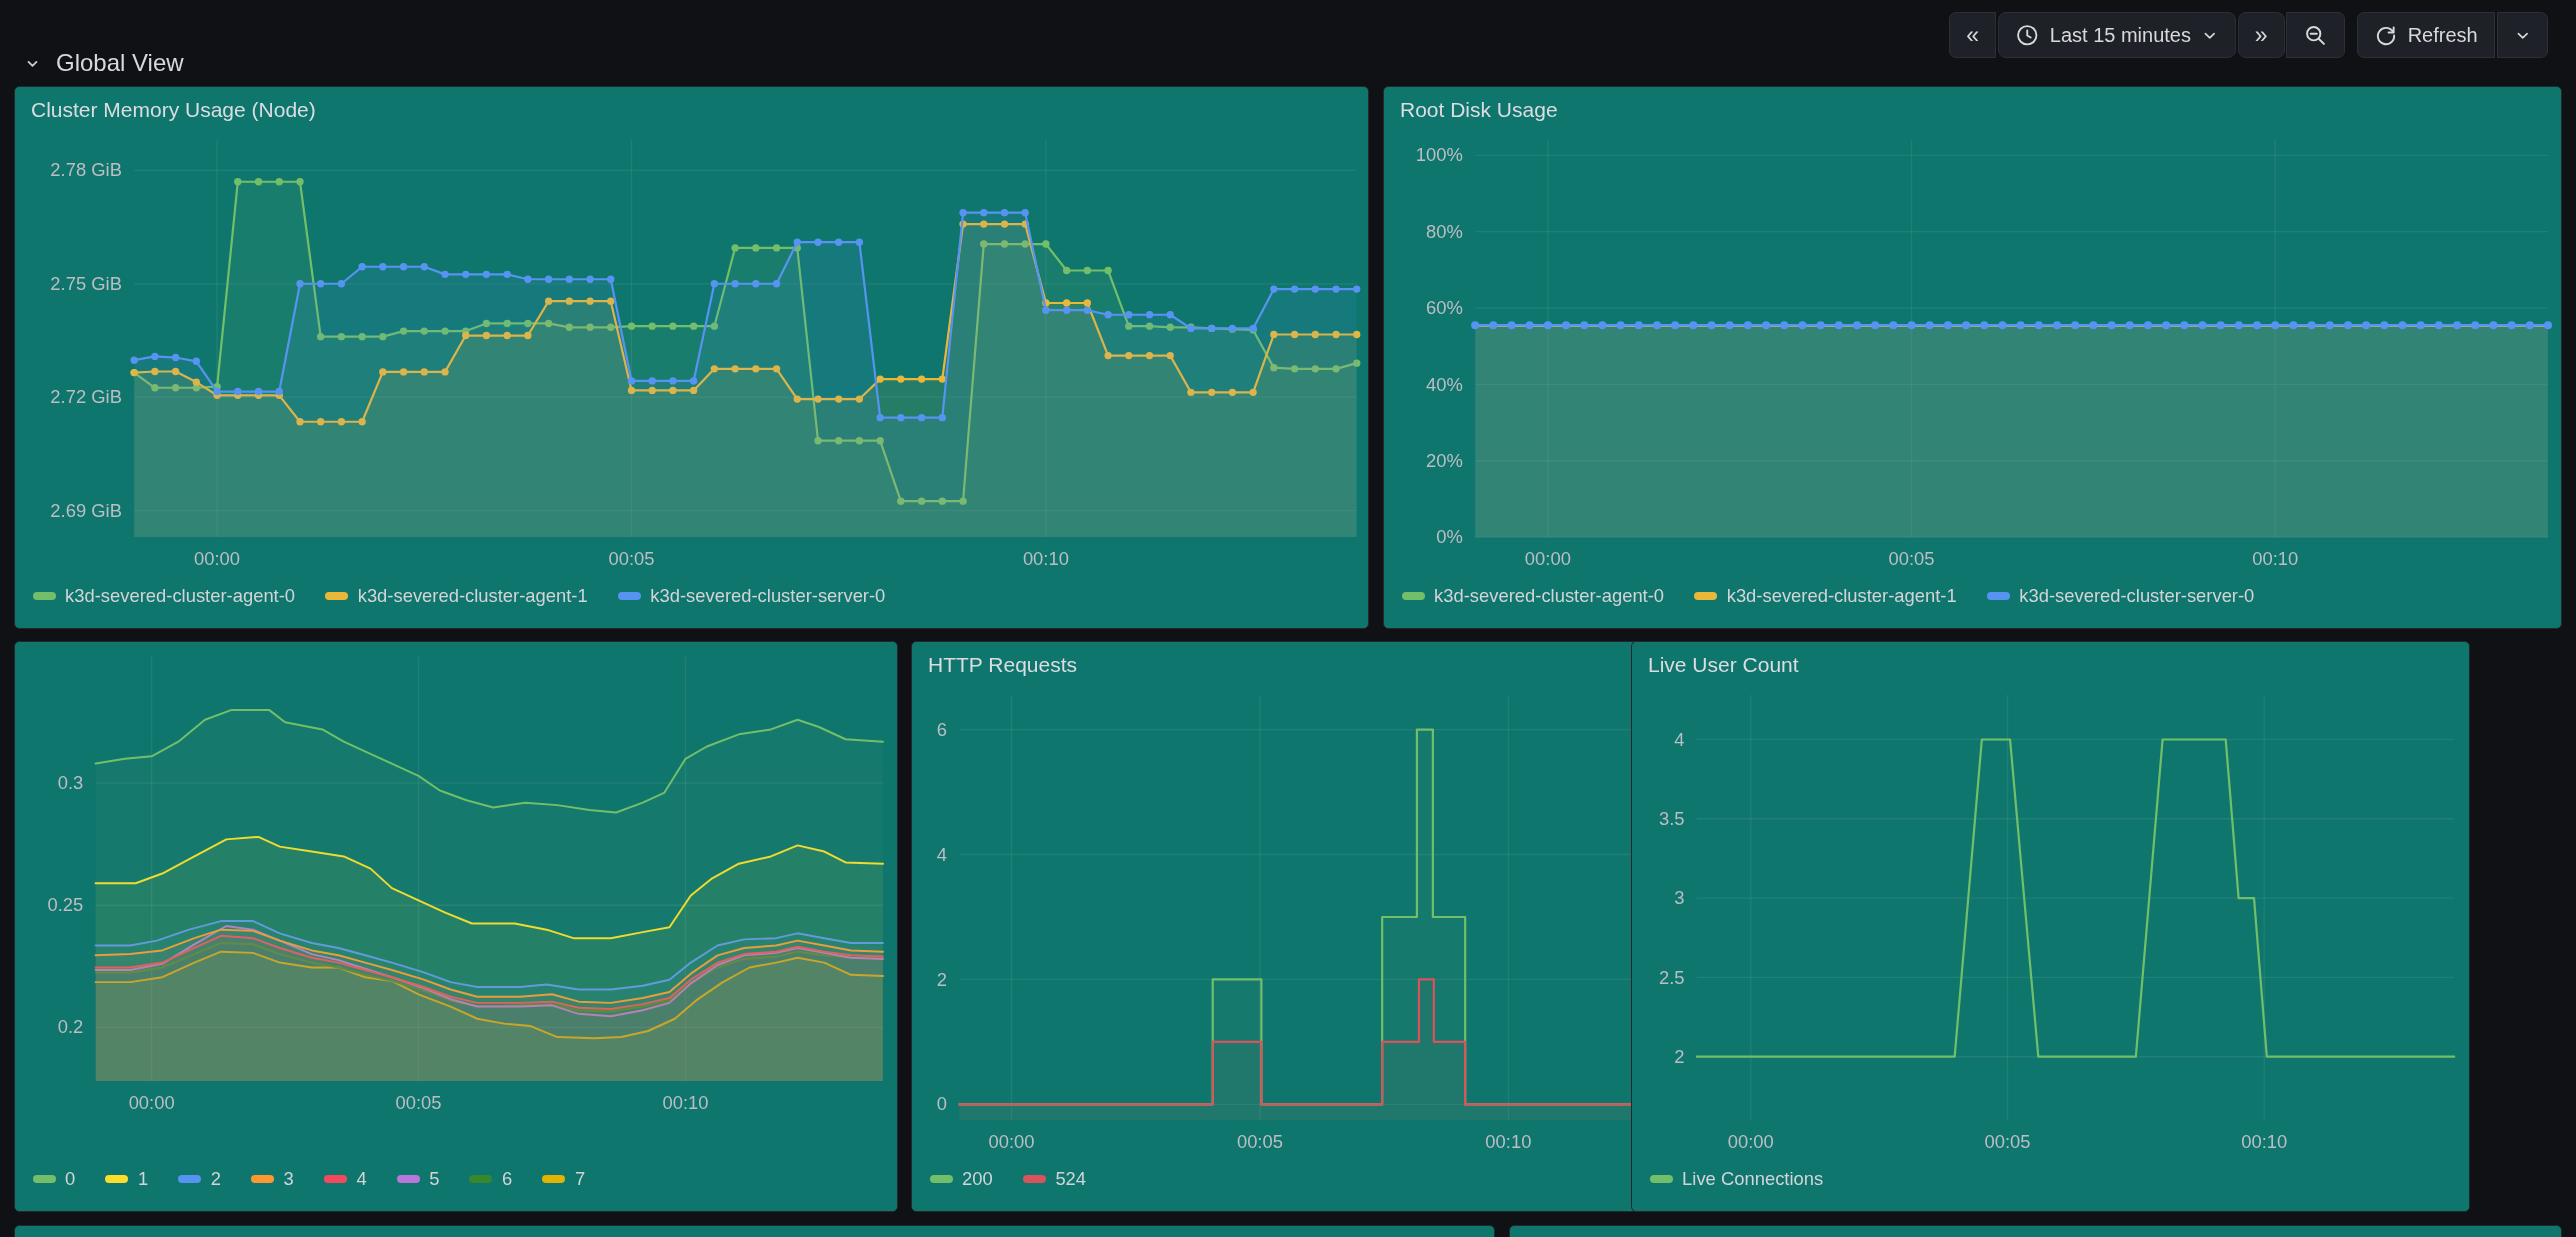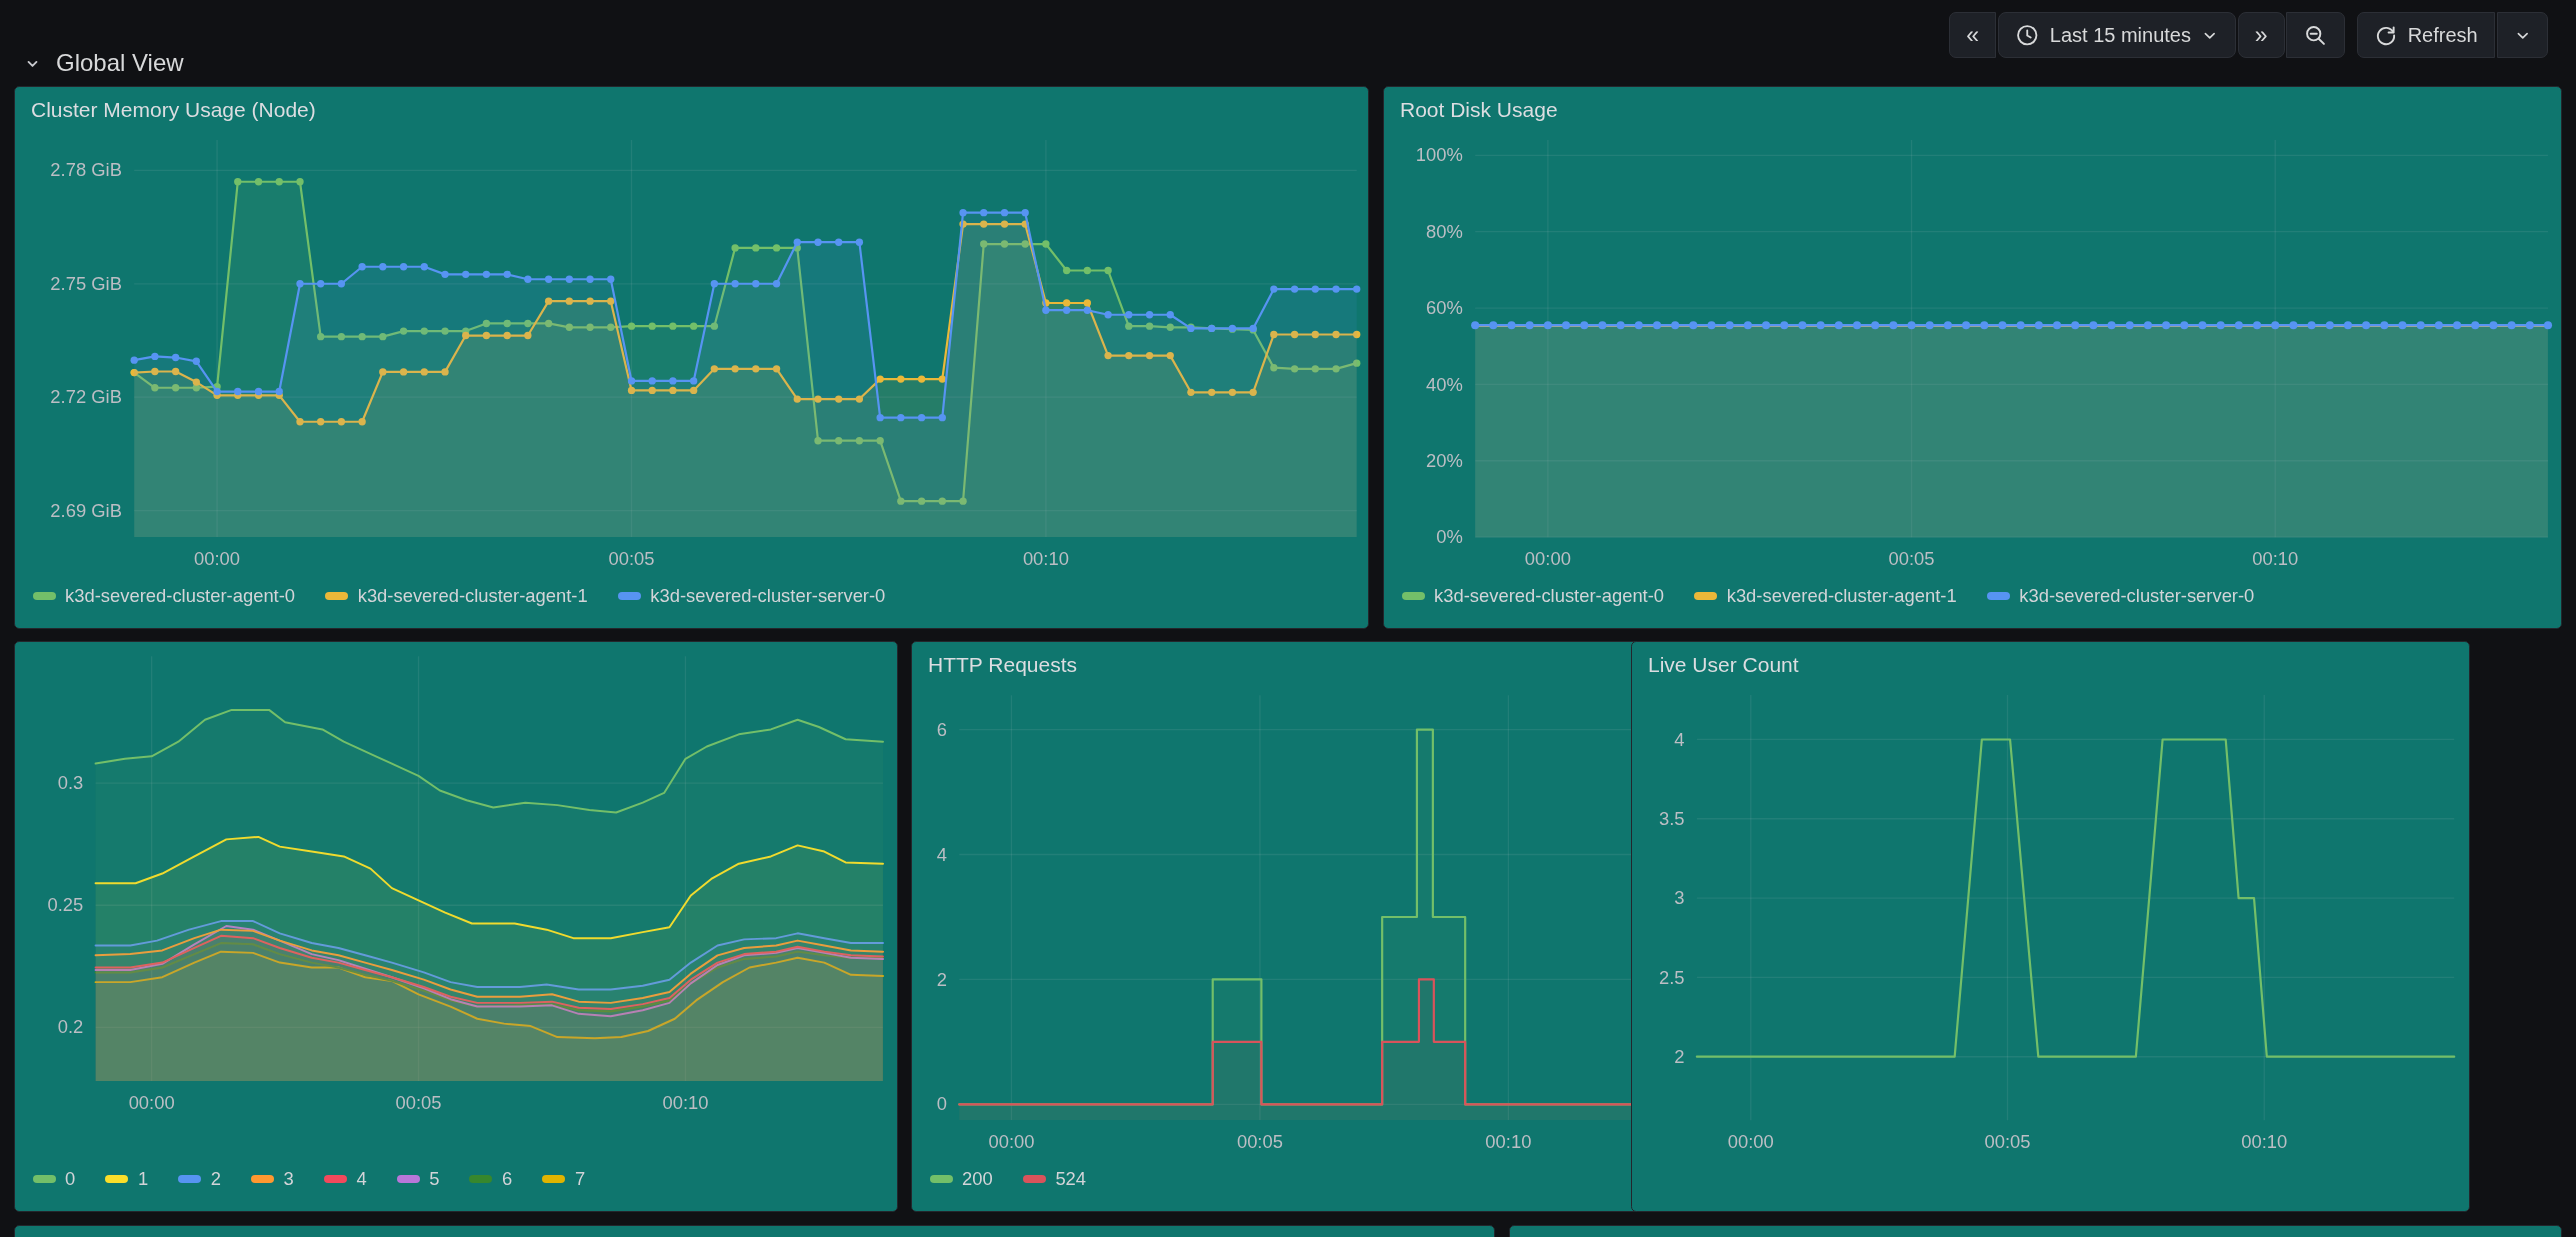--- a/index.html
+++ b/index.html
@@ -567,17 +567,23 @@
         <text x="60" y="345.1268656716418" text-anchor="end" class="tick-label">2.5</text>
         <line x1="74" y1="247.64179104477614" x2="938" y2="247.64179104477614" stroke="rgba(204,204,220,0.10)" stroke-width="1.5"></line>
         <text x="60" y="254.64179104477614" text-anchor="end" class="tick-label">3</text>
         <line x1="74" y1="157.1567164179105" x2="938" y2="157.1567164179105" stroke="rgba(204,204,220,0.10)" stroke-width="1.5"></line>
         <text x="60" y="164.1567164179105" text-anchor="end" class="tick-label">3.5</text>
         <line x1="74" y1="66.6716417910448" x2="938" y2="66.6716417910448" stroke="rgba(204,204,220,0.10)" stroke-width="1.5"></line>
         <text x="60" y="73.6716417910448" text-anchor="end" class="tick-label">4</text>
         <path d="M74.0 428.6 L368.1 428.6 L399.1 66.7 L431.3 66.7 L463.5 428.6 L574.8 428.6 L605.3 66.7 L677.3 66.7 L692.0 247.6 L709.6 247.6 L724.2 428.6 L938.0 428.6" fill="none" stroke="#73BF69" stroke-width="2.5" stroke-linejoin="round" stroke-linecap="round"></path>
       </svg>
     </div>
+  <div class="legend">
+      <div class="legend-item">
+        <span class="legend-pill" style="background: rgb(115, 191, 105);"></span>
+        <span class="legend-label">Live Connections</span>
+      </div>
+    </div>
 </div>
 
 <div class="panel panel-partial-a"></div>
 <div class="panel panel-partial-b"></div>
 
 
 </body></html>

